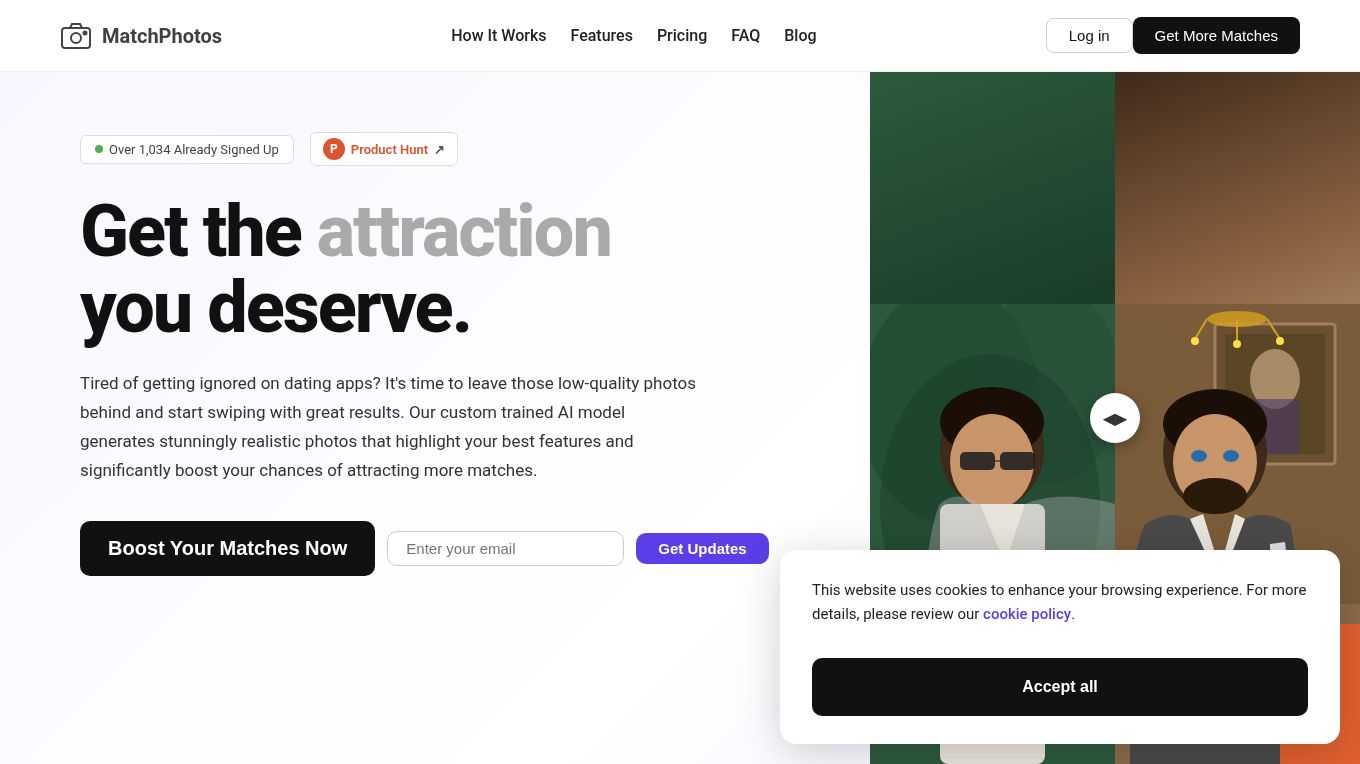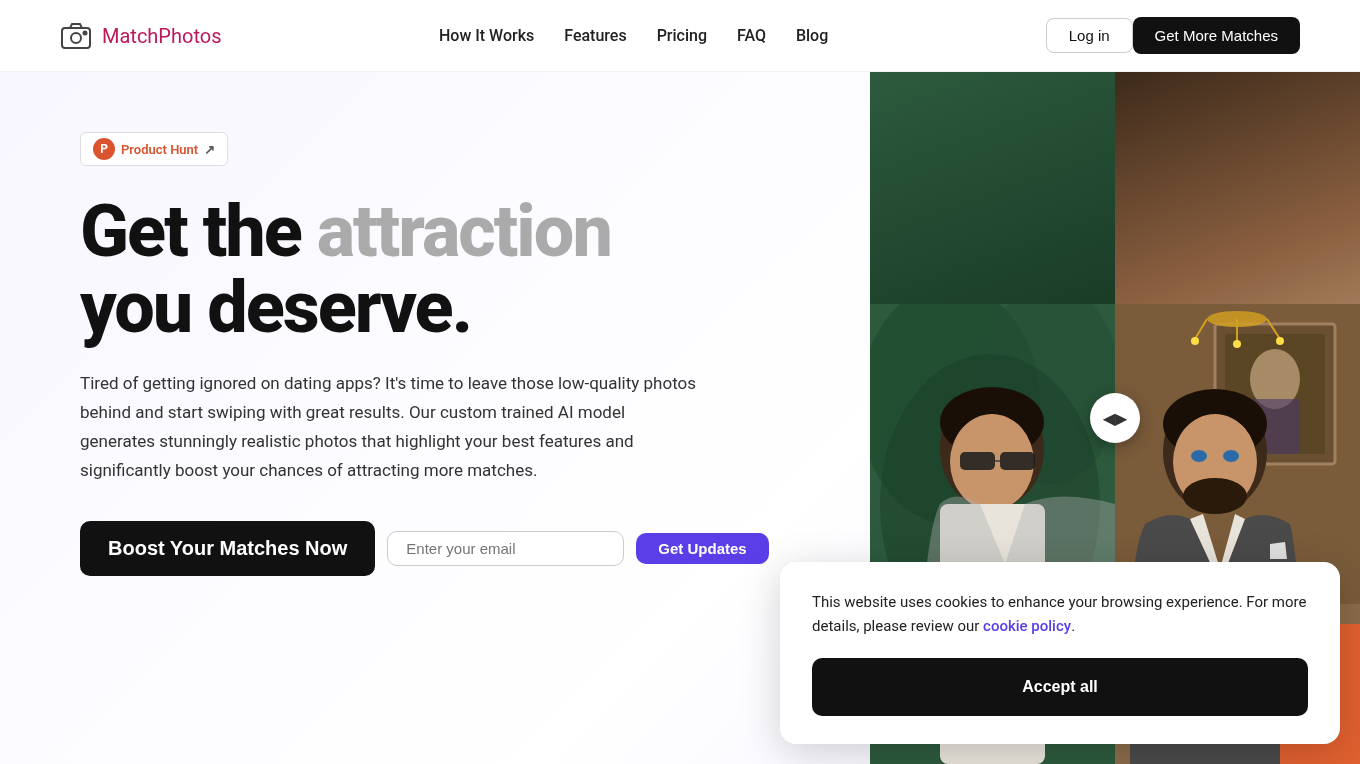--- a/index.html
+++ b/index.html
@@ -20,33 +20,33 @@
       height: 72px;
       border-bottom: 1px solid #f0f0f0;
       background: #fff;
       position: relative;
       z-index: 10;
     }
     .nav-logo {
       display: flex;
       align-items: center;
       gap: 10px;
-      font-weight: 400;
+      font-weight: 700;
       font-size: 20px;
-      color: #be185d;
+      color: #404040;
       text-decoration: none;
     }
     .nav-logo-icon {
       width: 32px;
       height: 32px;
       color: #444;
     }
     .nav-links {
       display: flex;
-      gap: 30px;
+      gap: 24px;
       align-items: flex-end;
     }
     .nav-links a {
       text-decoration: none;
       color: #222;
       font-size: 16px;
       font-weight: 500;
     }
     .nav-actions {
       display: flex;
@@ -282,21 +282,21 @@
       background: #fff;
       border-radius: 16px;
       box-shadow: 0 8px 40px rgba(0,0,0,0.18);
       padding: 28px 32px 28px 32px;
       z-index: 1000;
     }
     .cookie-text {
       font-size: 15px;
       color: #222;
       line-height: 1.6;
-      margin-bottom: 20px;
+      margin-bottom: 32px;
     }
     .cookie-text a {
       color: #5b3ee8;
       text-decoration: none;
       font-weight: 500;
     }
     .btn-accept {
       width: 100%;
       background: #111;
       color: #fff;
@@ -334,20 +334,24 @@
   <div class="nav-actions">
     <button class="btn-login">Log in</button>
     <button class="btn-cta-nav">Get More Matches</button>
   </div>
 </nav>
 
 <section class="hero">
   <div class="hero-left">
 
     <div class="hero-badges">
+      <div class="badge-signup">
+        <span class="badge-signup-dot"></span>
+        <span>Over 1,034 Already Signed Up</span>
+      </div>
       <div class="badge-producthunt">
         <div class="ph-logo">P</div>
         <span>Product Hunt</span>
         <span class="ph-arrow">↗</span>
       </div>
     </div>
 
     <h1 class="hero-headline">
       <span>Get the </span><span class="hero-headline-accent">attraction</span><br>
       <span>you deserve.</span>

